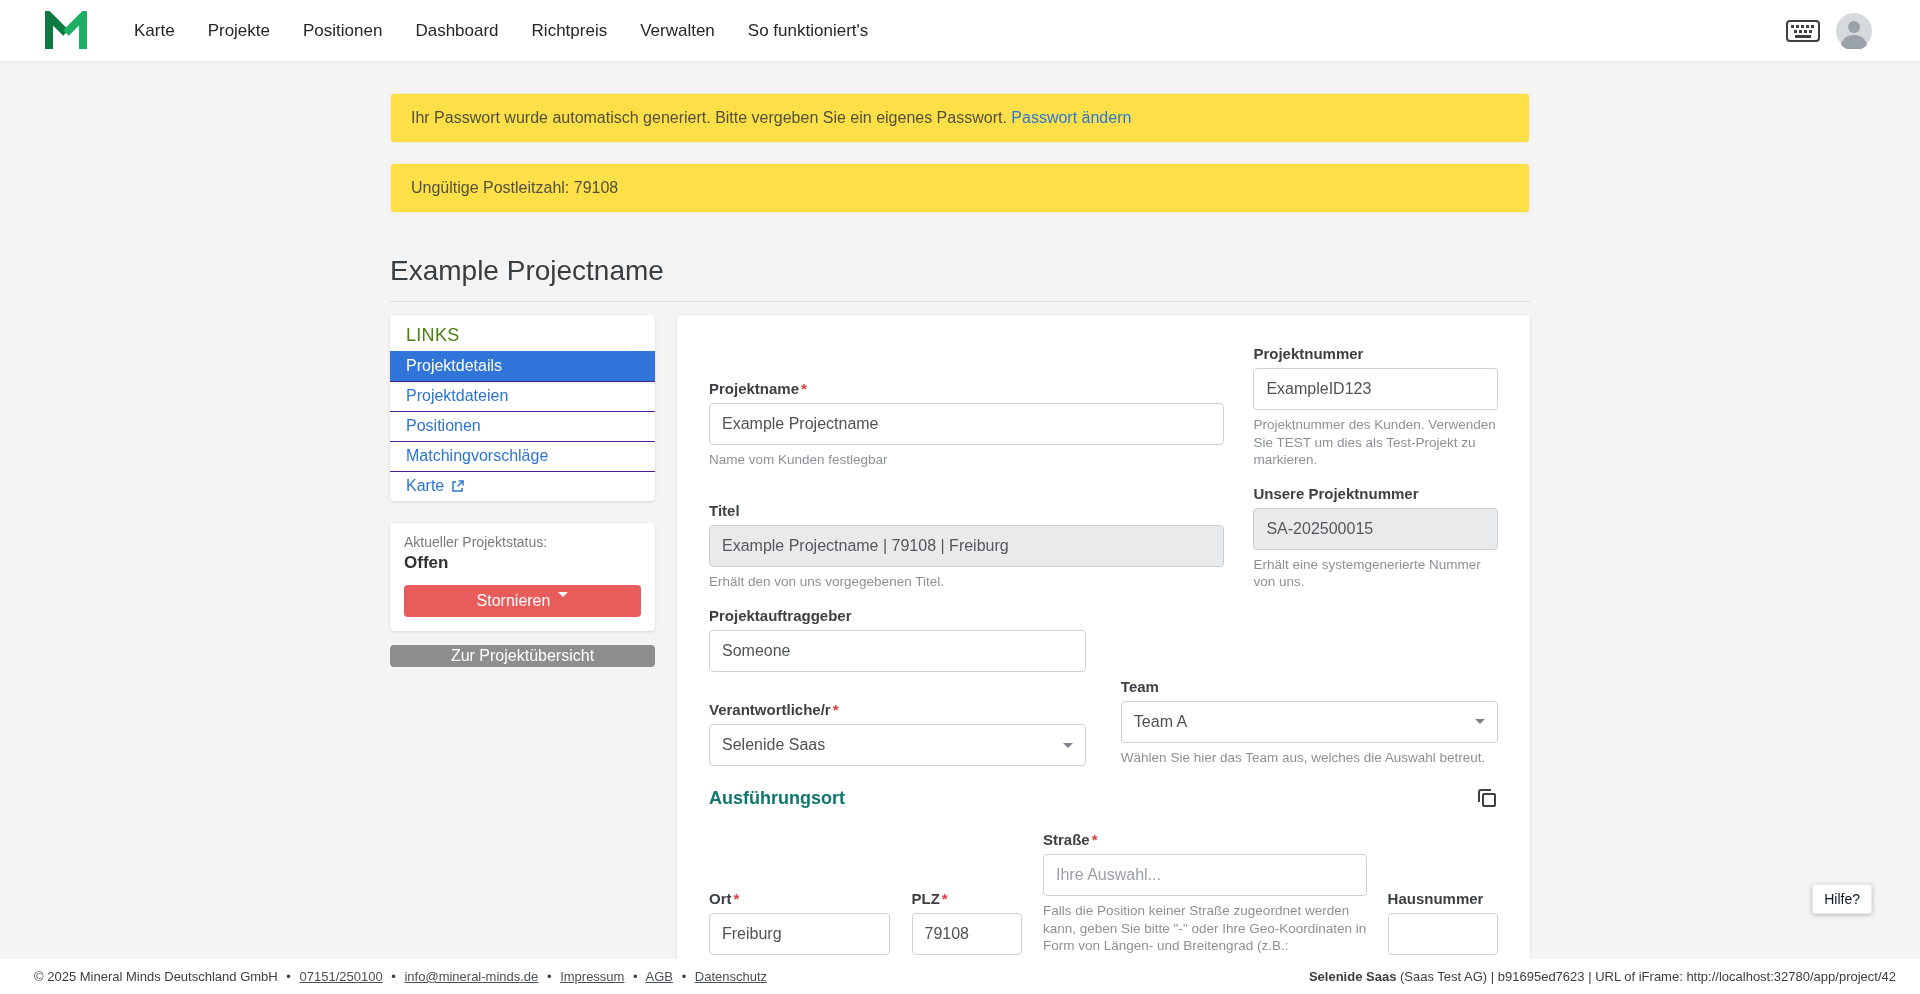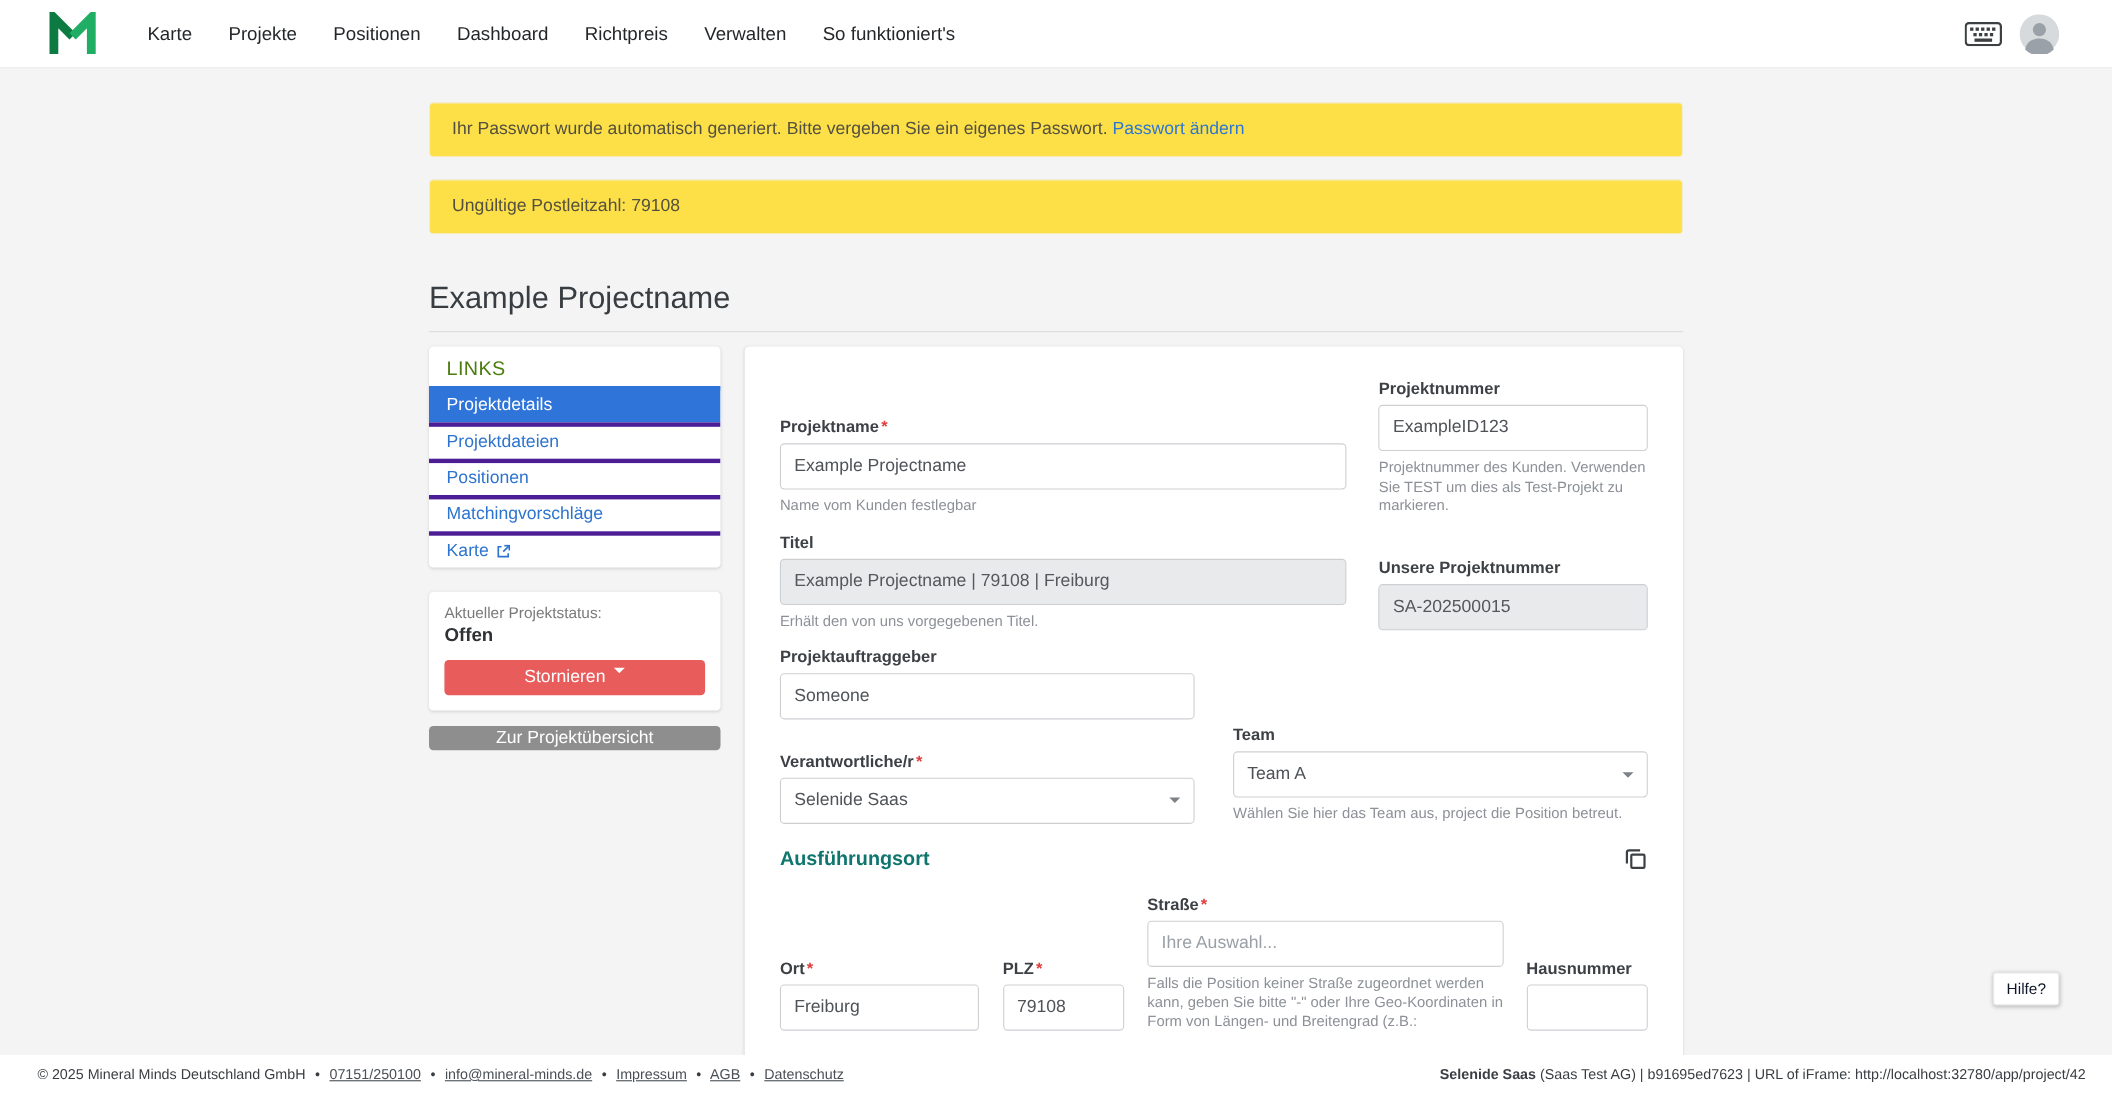--- a/index.html
+++ b/index.html
@@ -38,21 +38,21 @@
 
   .content { display:flex; align-items:flex-start; margin-top:13px; padding-bottom:60px; }
 
   
   .sidebar { width:265px; flex:0 0 265px; }
   .card { background:#fff; border-radius:4px; box-shadow:0 1px 3px rgba(0,0,0,.13); }
   .links-card { overflow:hidden; }
   .links-header { padding:10px 16px 5px; font-size:18px; color:#4d7c0f; letter-spacing:.3px; }
   .link-item {
     padding:5px 16px 6px; font-size:16px; color:#2d74cf;
-    border-top:4px solid #4c1d95; cursor:pointer;
+    border-top:1px solid #4c1d95; cursor:pointer;
     display:flex; align-items:center; gap:7px;
   }
   .link-item.active { background:#2e74d9; color:#fff; border-top-color:#2e74d9; }
 
   .status-card { margin-top:22px; padding:11px 14px 14px; }
   .status-label { font-size:14px; color:#7a7a7a; }
   .status-value { font-size:17px; font-weight:700; color:#2e3235; margin-top:3px; }
   .btn { font-family:inherit; border:none; border-radius:4px; cursor:pointer; }
   .btn-danger {
     margin-top:12px; width:100%; background:#e85c5c; color:#fff;
@@ -247,20 +247,21 @@
             <span>Titel</span>
           </label>
           <input class="input" disabled="" value="Example Projectname | 79108 | Freiburg" style="">
           <div class="help">Erhält den von uns vorgegebenen Titel.</div>
         </div>
         <div class="col-side">
           <label class="field-label">
             <span>Unsere Projektnummer</span>
           </label>
           <input class="input" disabled="" value="SA-202500015" style="">
+          <div class="help">Erhält eine systemgenerierte Nummer von uns.</div>
         </div>
       </div>
 
       <div class="form-row tight">
         <div class="col-half">
           <label class="field-label">
             <span>Projektauftraggeber</span>
           </label>
           <input class="input" value="Someone" style="">
         </div>
@@ -277,21 +278,21 @@
           </div>
         </div>
         <div class="col-half">
           <label class="field-label">
             <span>Team</span>
           </label>
           <div class="select">
             <span>Team A</span>
             <span class="caret gray"></span>
           </div>
-          <div class="help">Wählen Sie hier das Team aus, project die Position betreut.</div>
+          <div class="help">Wählen Sie hier das Team aus, welches die Auswahl betreut.</div>
         </div>
       </div>
 
       <div class="section-head">
         <div class="section-title">Ausführungsort</div>
         <span class="copy-btn">
           <svg width="22" height="22" viewBox="0 0 22 22" fill="none" stroke="#3c4043" stroke-width="2">
             <rect x="7" y="7" width="12" height="12" rx="1"></rect>
             <path d="M15 3 H5 a2 2 0 0 0 -2 2 V15"></path>
           </svg>

